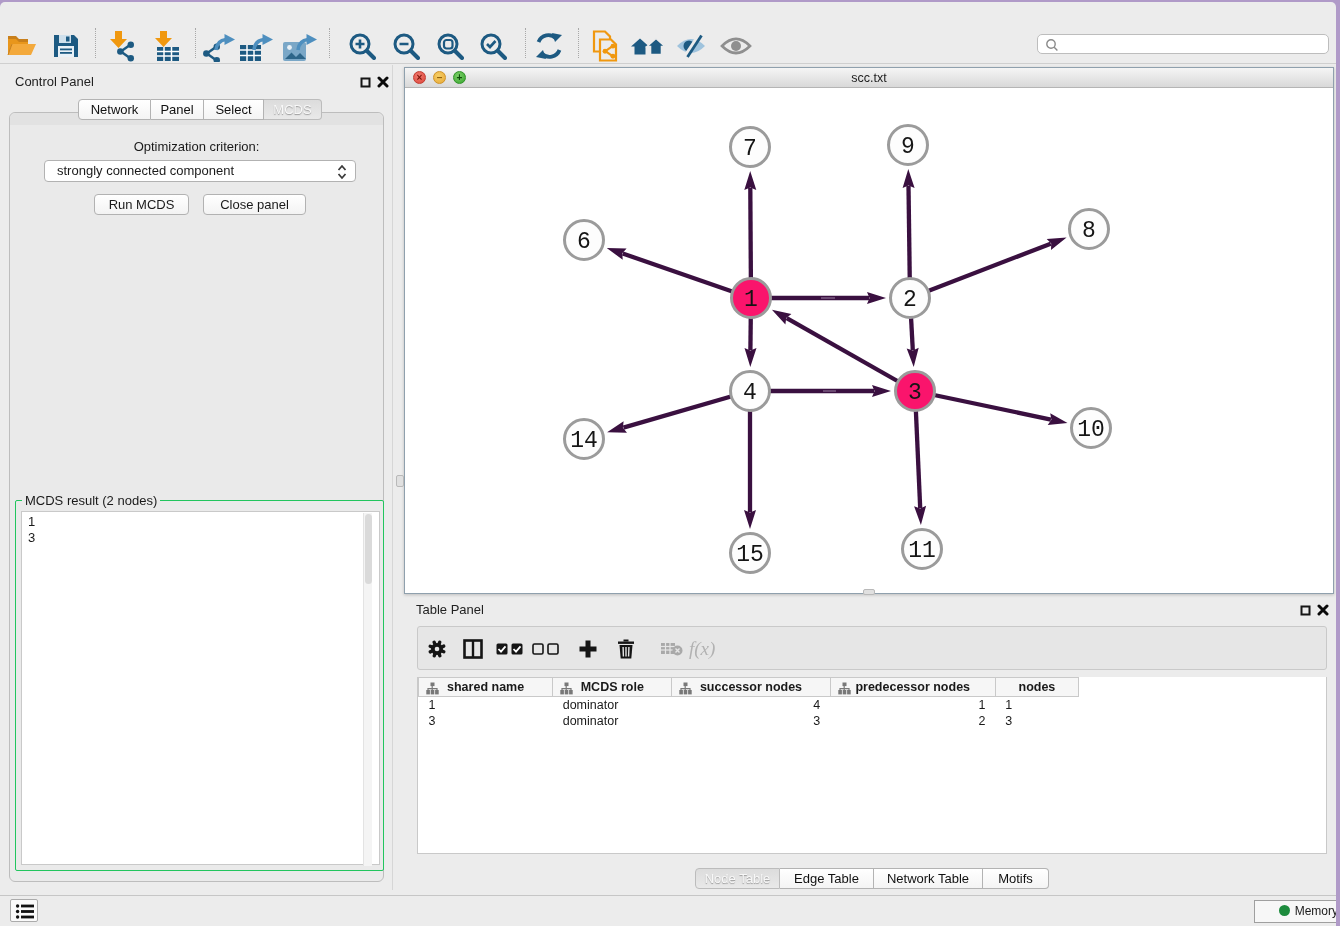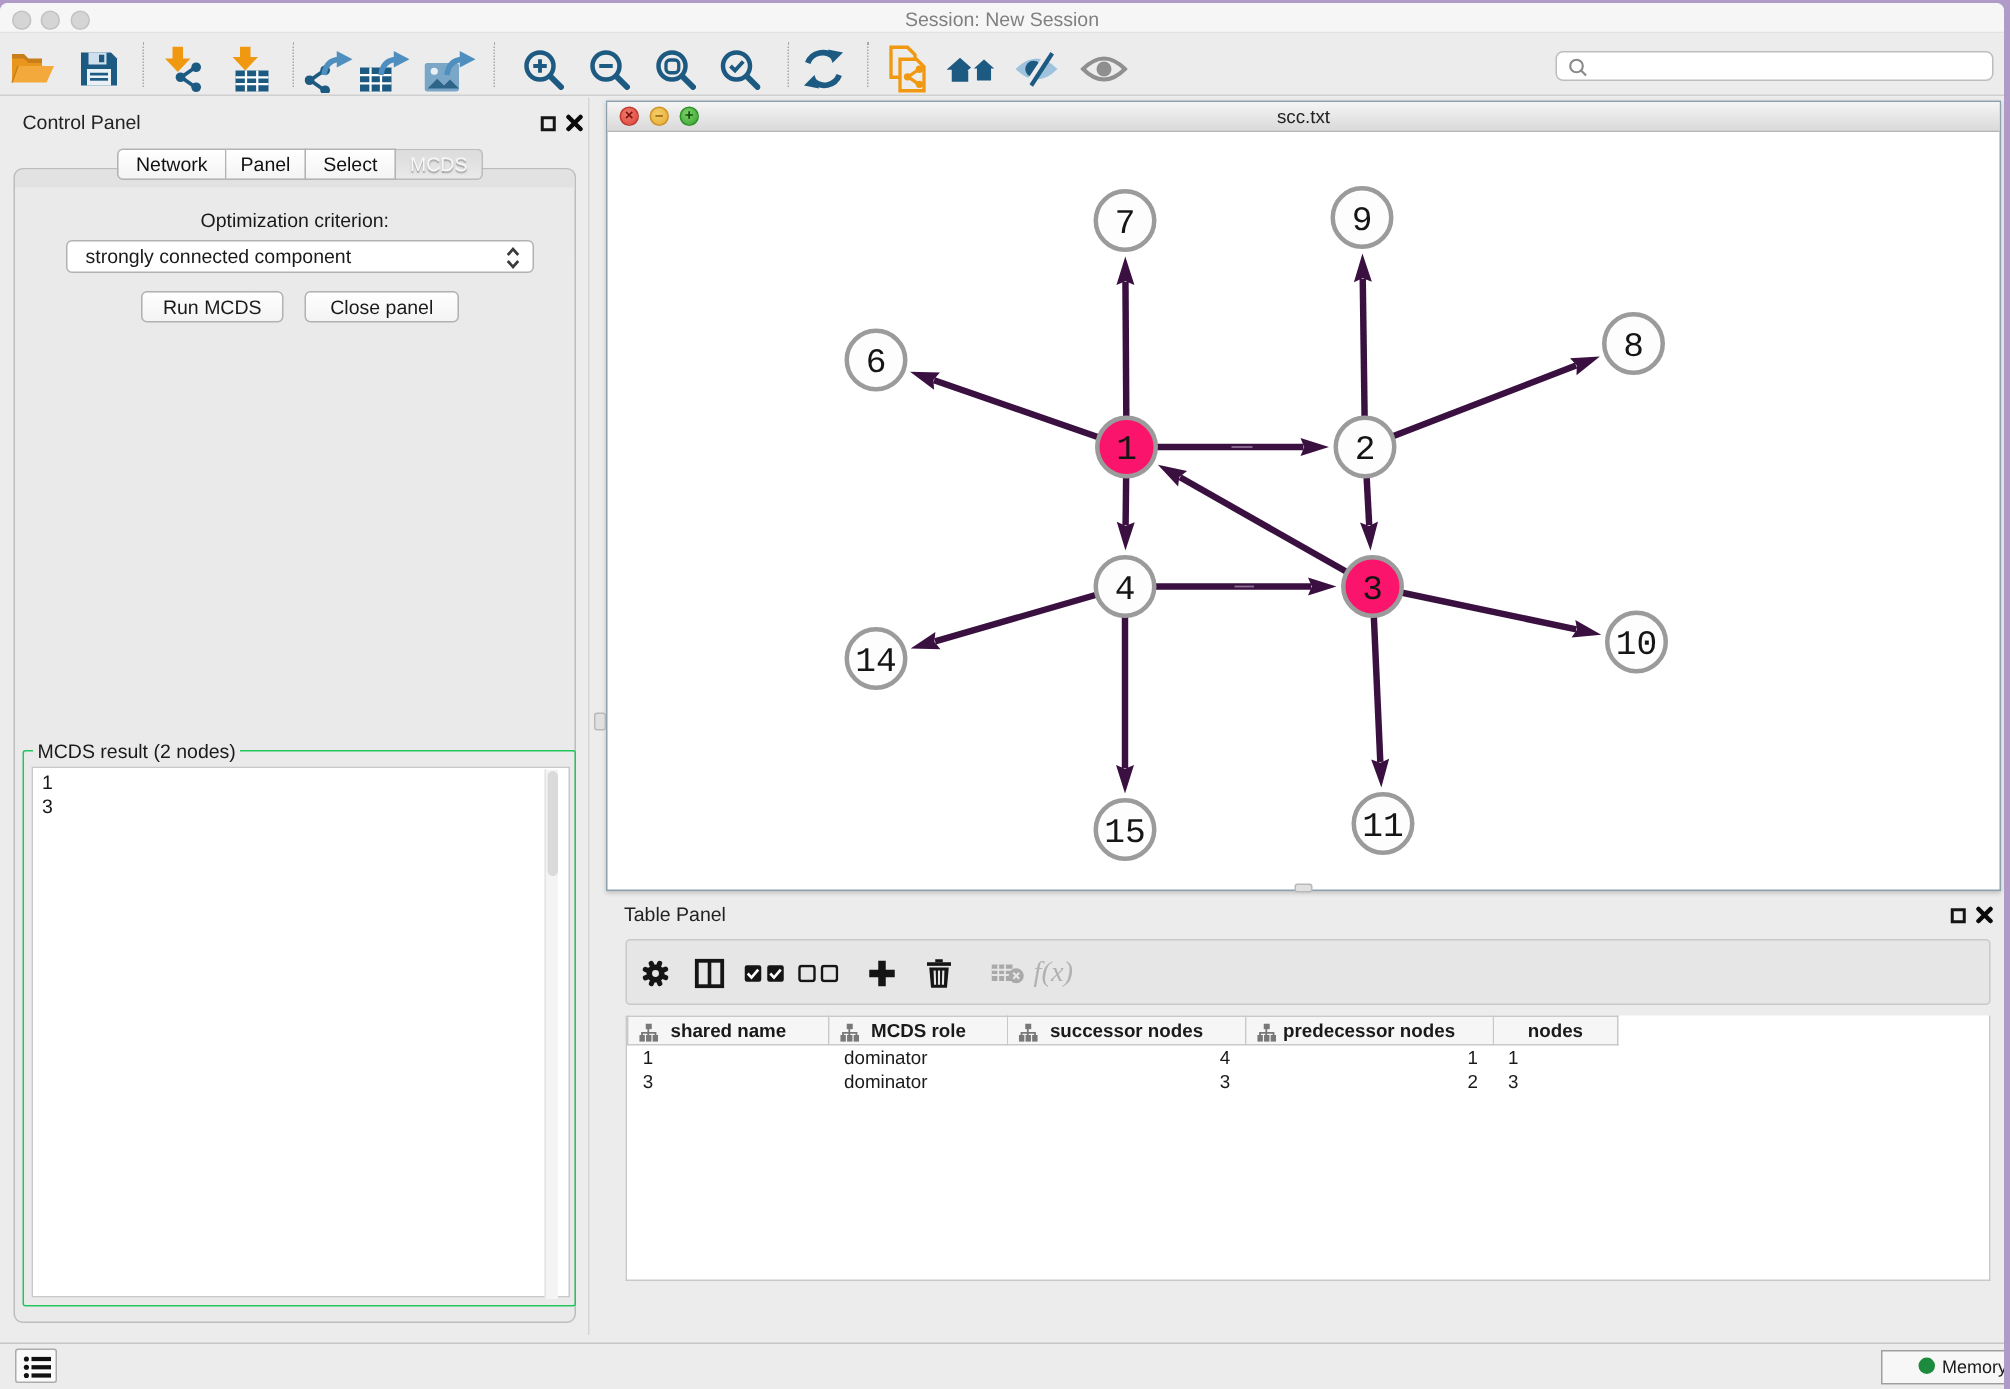--- a/index.html
+++ b/index.html
@@ -44,26 +44,20 @@
 table.grid th{font-weight:bold;border:1px solid #c9c9c9;background:#f6f6f6;height:19px;padding:0;position:relative}
 table.grid td{height:16px;padding:0 10px;border:none}
 
 
 #statusbar{position:absolute;left:0;top:893px;width:1336px;height:31px;background:#ececec;border-top:1px solid #c6c6c6}
 #listbtn{position:absolute;left:10px;top:3px;width:28px;height:23px;background:#fafafa;border:1px solid #ababab;border-radius:2px}
 #membtn{position:absolute;left:1254px;top:4px;width:85px;height:23px;background:#f7f7f7;border:1px solid #9f9f9f;font-size:12px;line-height:21px;text-align:right}
 </style></head>
 <body>
 <div id="app">
-  <div id="titlebar">
-    <div class="tl" style="left:8px"></div>
-    <div class="tl" style="left:27px"></div>
-    <div class="tl" style="left:47px"></div>
-    <div id="wtitle">Session: New Session</div>
-  </div>
   <div id="toolbar">
     <svg class="ticon" style="left:6px;top:10px" width="32" height="26" viewBox="0 0 32 26">
         <path d="M2 3 h8 l3 3 h9 v4 h-20 z" fill="#c87f1b"></path>
 <path d="M2 22 L2 6 h8 l3 3 h9 l0 2 h-16 z" fill="#e8961c"></path>
 <path d="M6 11 h24 l-5 11 h-23 z" fill="#f3a93c"></path>
 <path d="M2 22 L6 11" stroke="#c87f1b" stroke-width="1" fill="none"></path>
       </svg>
     <svg class="ticon" style="left:52px;top:10px" width="28" height="26" viewBox="0 0 28 26">
         <path d="M2 2 h20 l4 4 v18 h-24 z" fill="#1d5a82"></path>
 <rect x="7" y="2" width="12" height="8" fill="#cfe0ec"></rect>
@@ -434,20 +428,26 @@
       <tr>
               <td>3</td>
               <td>dominator</td>
               <td style="text-align:right">3</td>
               <td style="text-align:right">2</td>
               <td>3</td>
             </tr>
       </tbody>
         </table>
     </div>
+    <div class="seg" style="left:291px;top:269px;height:21px">
+      <div class="tb sel" style="width:85px">Node Table</div>
+      <div class="tb" style="width:94px">Edge Table</div>
+      <div class="tb" style="width:109px">Network Table</div>
+      <div class="tb" style="width:66px">Motifs</div>
+    </div>
   </div>
   <div id="statusbar">
     <div id="listbtn">
         <svg width="20" height="17" style="position:absolute;left:4px;top:3px" viewBox="0 0 20 17">
           <g fill="#111">
             <circle cx="2.6" cy="3" r="1.7"></circle>
             <circle cx="2.6" cy="8.5" r="1.7"></circle>
             <circle cx="2.6" cy="14" r="1.7"></circle>
             <rect x="6" y="1.6" width="13" height="2.8"></rect>
             <rect x="6" y="7.1" width="13" height="2.8"></rect>

